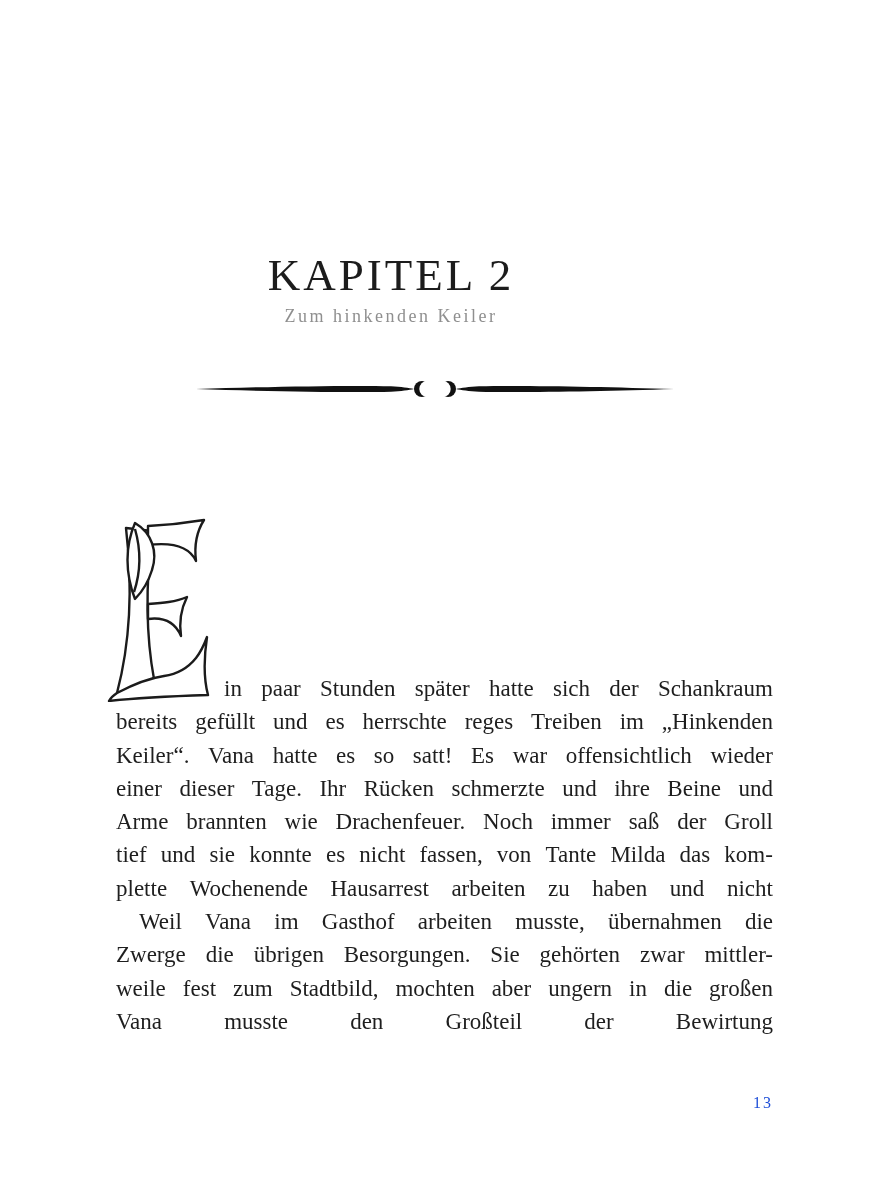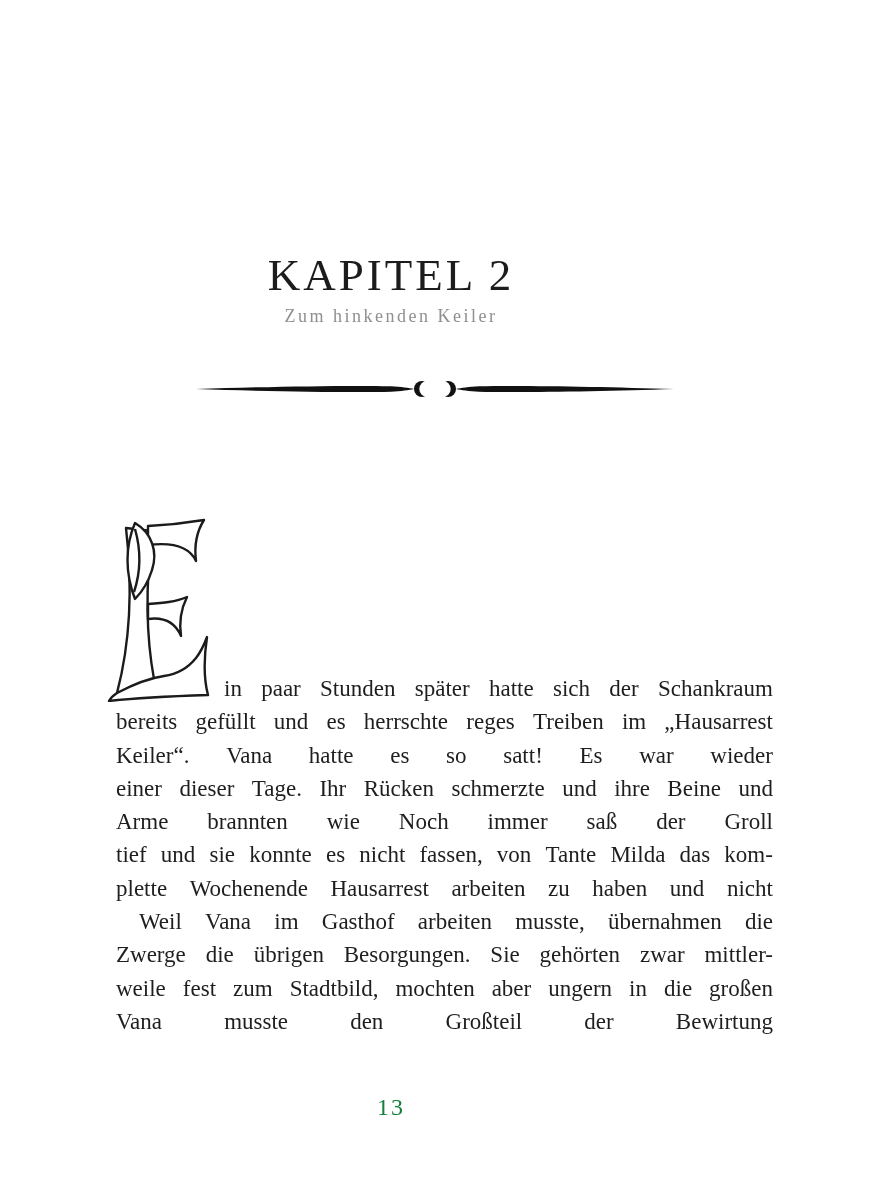--- a/index.html
+++ b/index.html
@@ -64,24 +64,24 @@
     display: flex;
     justify-content: space-between;
     text-align: center;
   }
   .line.justify span { line-height: 33.3px; }
   .indent-dropcap { padding-left: 108px; }
   .indent-para    { padding-left: 23px; }
   .page-number {
     position: absolute;
     top: 1094px; left: 0; right: 0;
-    text-align: center;
-    font-size: 24px;
+    text-align: right;
+    font-size: 16px;
     letter-spacing: 2px;
-    color: #15803d;
+    color: #1d4ed8;
   }
 </style>
 </head>
 <body>
 
 <div class="page">
 
   <div class="chapter-title">KAPITEL 2</div>
 
   <div class="chapter-subtitle">Zum hinkenden Keiler</div>
@@ -121,49 +121,51 @@
       </div>
       <div class="line justify">
         <span>bereits</span>
         <span>gefüllt</span>
         <span>und</span>
         <span>es</span>
         <span>herrschte</span>
         <span>reges</span>
         <span>Treiben</span>
         <span>im</span>
-        <span>„Hausarrest</span>
+        <span>„Hinkenden</span>
       </div>
       <div class="line justify">
         <span>Keiler“.</span>
         <span>Vana</span>
         <span>hatte</span>
         <span>es</span>
         <span>so</span>
         <span>satt!</span>
         <span>Es</span>
         <span>war</span>
+        <span>offensichtlich</span>
         <span>wieder</span>
       </div>
       <div class="line justify">
         <span>einer</span>
         <span>dieser</span>
         <span>Tage.</span>
         <span>Ihr</span>
         <span>Rücken</span>
         <span>schmerzte</span>
         <span>und</span>
         <span>ihre</span>
         <span>Beine</span>
         <span>und</span>
       </div>
       <div class="line justify">
         <span>Arme</span>
         <span>brannten</span>
         <span>wie</span>
+        <span>Drachenfeuer.</span>
         <span>Noch</span>
         <span>immer</span>
         <span>saß</span>
         <span>der</span>
         <span>Groll</span>
       </div>
       <div class="line justify">
         <span>tief</span>
         <span>und</span>
         <span>sie</span>

